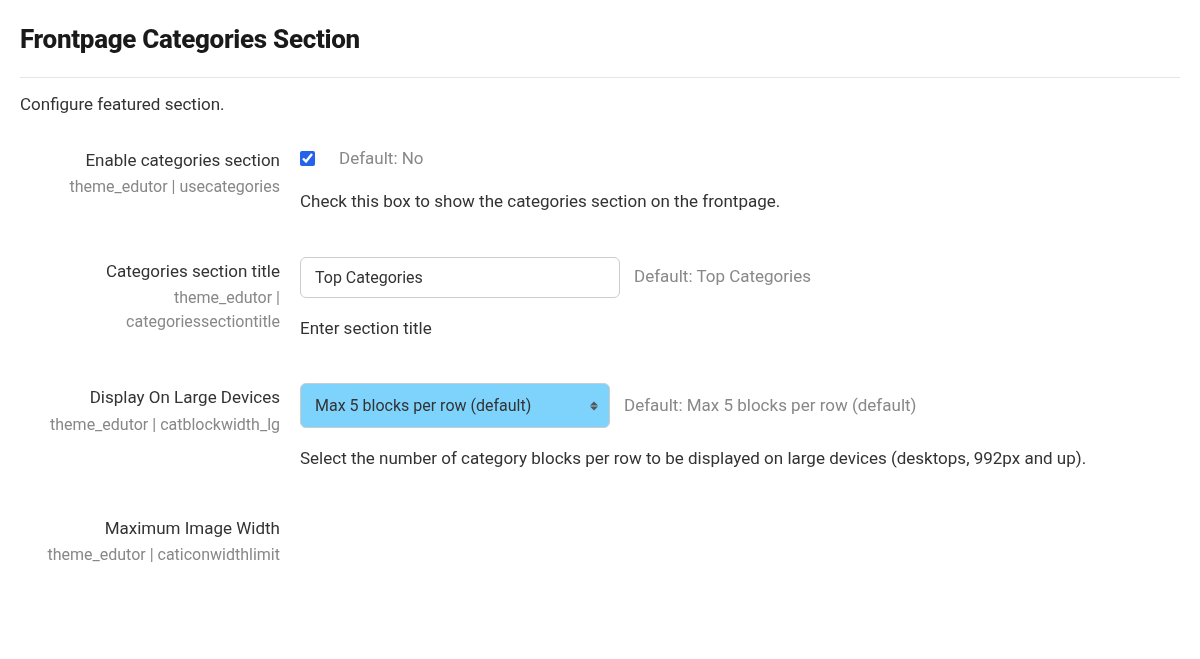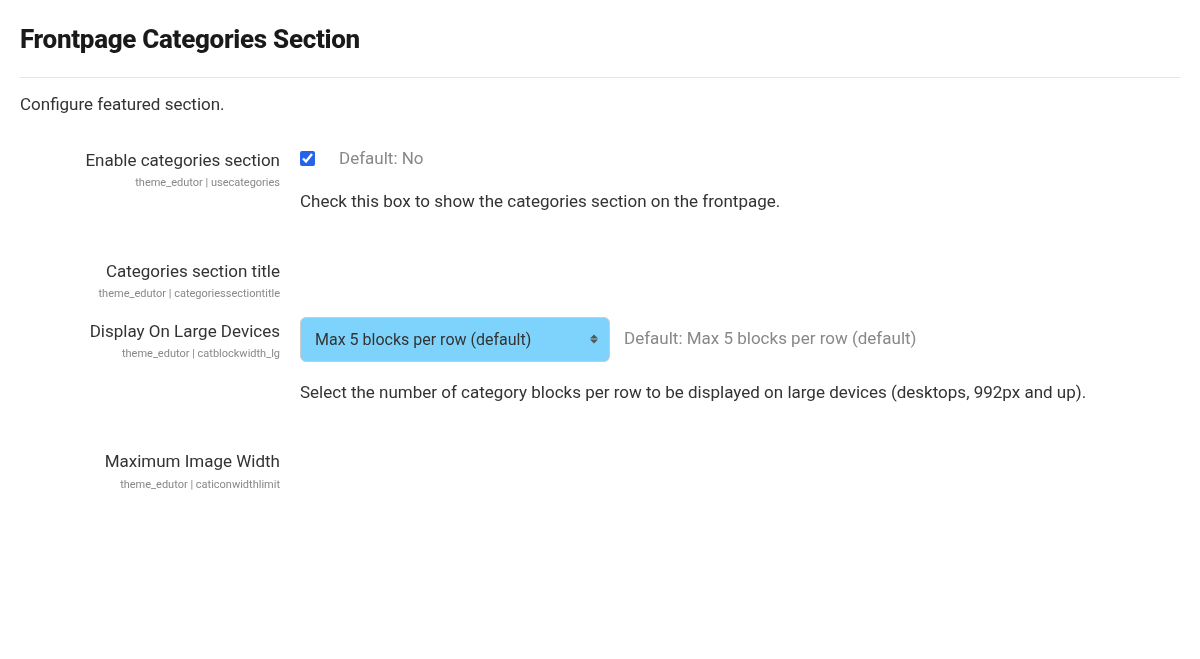--- a/index.html
+++ b/index.html
@@ -39,21 +39,21 @@
       text-align: right;
       padding-right: 20px;
       padding-top: 2px;
     }
     .label-main {
       font-size: 17px;
       color: #333;
       display: block;
     }
     .label-sub {
-      font-size: 11px;
+      font-size: 16px;
       color: #888;
       display: block;
       margin-top: 2px;
     }
     .control-col {
       flex: 1;
       padding-top: 0;
     }
     .checkbox-row {
       display: flex;
@@ -153,20 +153,25 @@
     <p class="help-text">Check this box to show the categories section on the frontpage.</p>
   </div>
 </div>
 
 <div class="form-row">
   <div class="label-col">
     <span class="label-main">Categories section title</span>
     <span class="label-sub">theme_edutor | categoriessectiontitle</span>
   </div>
   <div class="control-col">
+    <div class="inline-group">
+      <input class="text-input" type="text" value="Top Categories" style="">
+      <span class="default-aside">Default: Top Categories</span>
+    </div>
+    <p class="help-text">Enter section title</p>
   </div>
 </div>
 
 <div class="form-row">
   <div class="label-col">
     <span class="label-main">Display On Large Devices</span>
     <span class="label-sub">theme_edutor | catblockwidth_lg</span>
   </div>
   <div class="control-col">
     <div class="inline-group">

